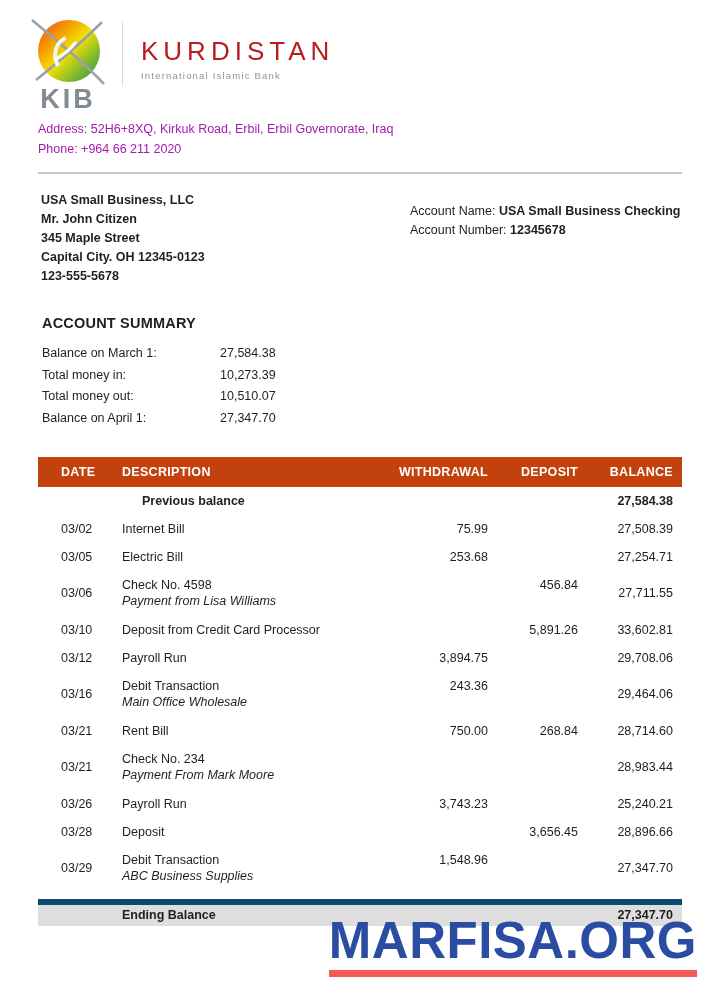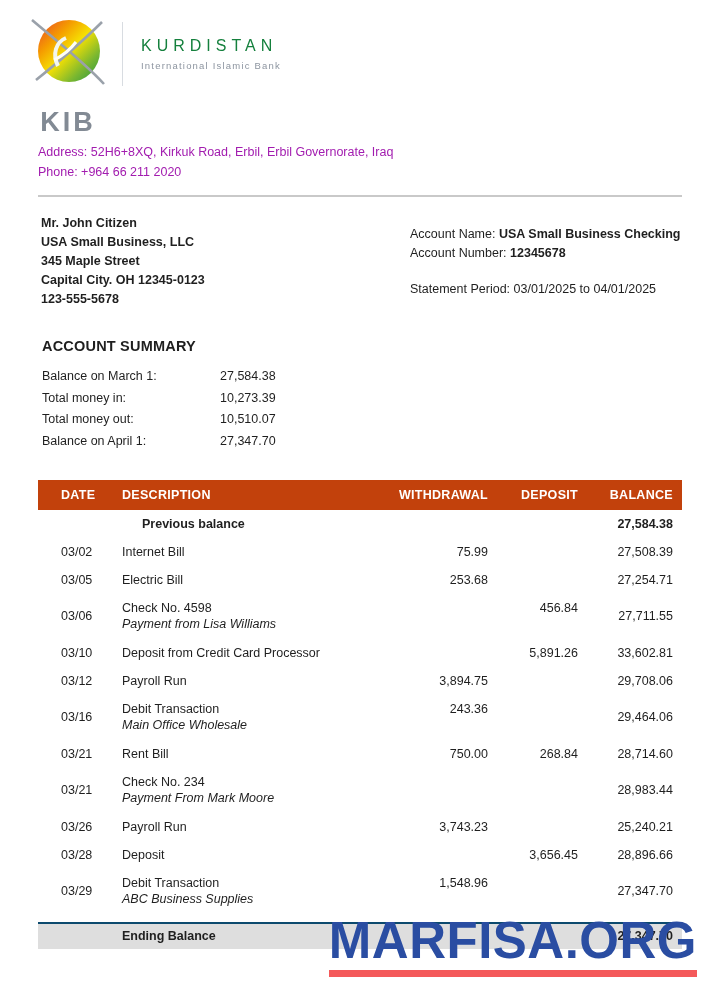--- a/index.html
+++ b/index.html
@@ -5,26 +5,26 @@
   * { box-sizing: border-box; }
   body { margin: 0; background: #f2f2f2; }
   .page {
     width: 720px; height: 1000px; margin: 0 auto; background: #ffffff;
     font-family: "Liberation Sans", sans-serif; color: #1f1f1f;
     position: relative; overflow: hidden;
   }
 
   
   .header { display: flex; align-items: flex-start; padding: 14px 38px 0 28px; }
-  .logo-block { display: flex; flex-direction: column; align-items: center; gap: 23px; }
+  .logo-block { display: flex; flex-direction: column; align-items: center; }
   .globe-svg { width: 80px; height: 72px; display: block; }
   .kib-text { font-size: 27px; font-weight: 700; color: #828a94; letter-spacing: 3px; line-height: 1; margin-top: 0; }
   .logo-divider { width: 1px; height: 64px; background: #d8dce1; margin: 8px 18px 0 14px; }
   .bank-name-block { margin-top: 24px; }
-  .bank-name { font-size: 16px; letter-spacing: 5px; color: #15803d; font-weight: 500; line-height: 1; }
+  .bank-name { font-size: 26px; letter-spacing: 5px; color: #b91c1c; font-weight: 500; line-height: 1; }
   .bank-tagline { font-size: 9.5px; letter-spacing: 1.2px; color: #8d95a0; margin-top: 6px; }
 
   .address-block { padding: 6px 38px 0 38px; font-size: 12.5px; line-height: 1.6; color: #a21caf; }
 
   .divider { height: 2px; background: #c9c9c9; margin: 13px 38px 0 38px; }
 
   
   .info-section { display: flex; padding: 17px 38px 0 41px; }
   .customer-block { flex: 1; font-weight: 700; font-size: 12.5px; line-height: 1.52; }
   .account-block { width: 272px; font-size: 12.5px; line-height: 1.5; padding-top: 11px; }
@@ -49,21 +49,21 @@
 
   .trow { display: flex; align-items: stretch; }
   .trow .col-date { display: flex; align-items: center; }
   .trow .col-desc { padding: 7px 0 6px 0; }
   .desc-main { line-height: 15px; }
   .desc-note { line-height: 17px; font-style: italic; }
   .trow .col-w, .trow .col-dp { padding-top: 7px; }
   .trow .col-b { display: flex; align-items: center; justify-content: flex-end; }
   .prev-row .desc-main, .prev-row .col-b { font-weight: 700; padding-left: 20px; }
 
-  .ending-row { display: flex; align-items: center; background: #dedede; height: 27px; margin-top: 8px; font-weight: 700; border-top: 2px solid #0c4a6e; }
+  .ending-row { display: flex; align-items: center; background: #dedede; height: 27px; margin-top: 8px; font-weight: 700; border-top: 6px solid #0c4a6e; }
   .ending-label-offset { width: 84px; }
 
   
   .footer { position: absolute; bottom: 23px; right: 23px; }
   .brand { font-size: 51px; font-weight: 700; color: #2a4da2; line-height: 1; letter-spacing: 0.5px; white-space: nowrap; }
   .brand-underline { height: 7px; background: #f4595a; margin-top: 4px; }
 </style>
 </head>
 <body>
 
@@ -98,39 +98,35 @@
 
   <div class="address-block">
     <div>Address: 52H6+8XQ, Kirkuk Road, Erbil, Erbil Governorate, Iraq</div>
     <div>Phone: +964 66 211 2020</div>
   </div>
 
   <div class="divider"></div>
 
   <div class="info-section">
     <div class="customer-block">
+        <div>USA Small Business, LLC</div>
         <div>Mr. John Citizen</div>
-        <div>USA Small Business, LLC</div>
         <div>345 Maple Street</div>
         <div>Capital City. OH 12345-0123</div>
         <div>123-555-5678</div>
       </div>
     <div class="account-block">
       <div>
         <span>Account Name:</span>
         <span class="acct-value">USA Small Business Checking</span>
       </div>
       <div>
         <span>Account Number:</span>
         <span class="acct-value">12345678</span>
       </div>
-      <div class="period-line">
-        <span>Statement Period:</span>
-        <span>03/01/2025 to 04/01/2025</span>
-      </div>
     </div>
   </div>
 
   <div class="summary-section">
     <div class="summary-title">ACCOUNT SUMMARY</div>
     <div class="summary-rows">
   <div class="summary-row">
     <div class="summary-label">Balance on March 1:</div>
     <div class="summary-value">27,584.38</div>
   </div>

